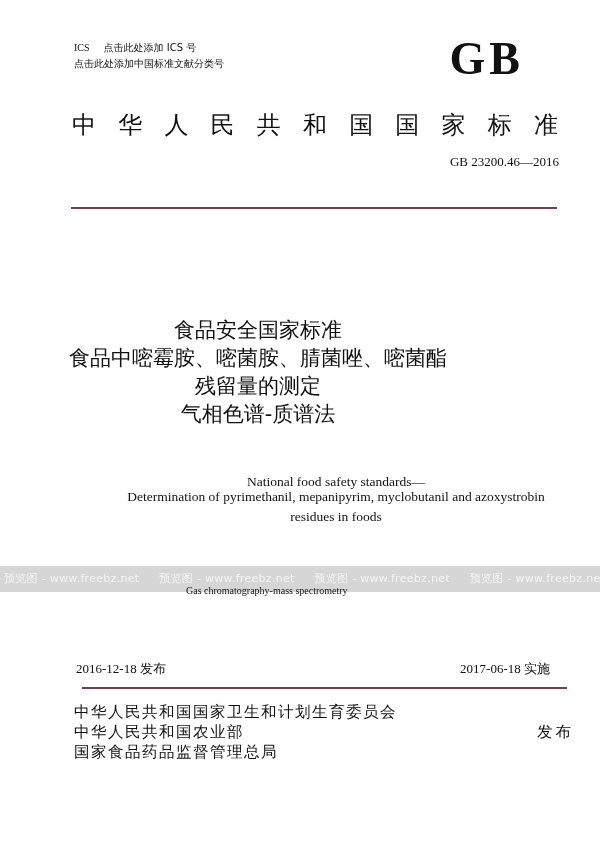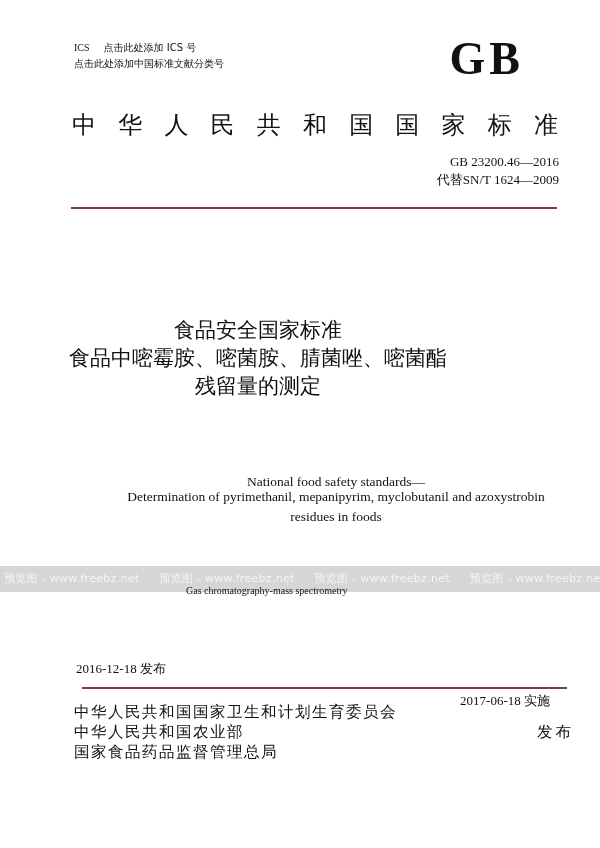--- a/index.html
+++ b/index.html
@@ -42,21 +42,21 @@
   .watermark-band {
     left: 0; top: 566px; width: 600px; height: 26px; background: #d6d6d6;
   }
   .watermark-text {
     left: 4px; top: 571px; font-size: 11px; color: #f4f4f4; white-space: nowrap; letter-spacing: 0.3px;
   }
   .watermark-text span { margin-right: 16px; }
   .en-gcms { left: 186px; top: 582px; font-size: 10px; line-height: 18px; white-space: nowrap; }
 
   .issue-date { left: 76px; top: 660px; font-size: 13px; }
-  .impl-date { right: 50px; top: 660px; font-size: 13px; margin-top: 32px; }
+  .impl-date { right: 50px; top: 660px; font-size: 13px; }
 
   .issuers { left: 74px; top: 702px; font-size: 15.5px; line-height: 20px; letter-spacing: 1.5px; }
   .issuers .row { white-space: nowrap; }
   .publish { right: 26px; top: 722px; font-size: 15.5px; line-height: 20px; letter-spacing: 3px; }
 </style>
 </head>
 <body>
 
 <div class="abs ics sans">
   <div class="row">
@@ -78,29 +78,29 @@
   <span>和</span>
   <span>国</span>
   <span>国</span>
   <span>家</span>
   <span>标</span>
   <span>准</span>
 </div>
 
 <div class="abs std-code serif">
   <div class="row">GB 23200.46—2016</div>
-  <div class="row">代替SN/T 1624—2009</div>
 </div>
 
 <div class="abs rule rule-top"></div>
 
 <div class="abs cn-title sans">
   <div>食品安全国家标准</div>
   <div>食品中嘧霉胺、嘧菌胺、腈菌唑、嘧菌酯</div>
   <div>残留量的测定</div>
+  <div>气相色谱-质谱法</div>
 </div>
 
 <div class="abs en-block en-national serif">National food safety standards—</div>
 
 <div class="abs en-block en-determination serif">
   <div>Determination of pyrimethanil, mepanipyrim, myclobutanil and azoxystrobin</div>
   <div>residues in foods</div>
 </div>
 
 <div class="abs watermark-band"></div>

